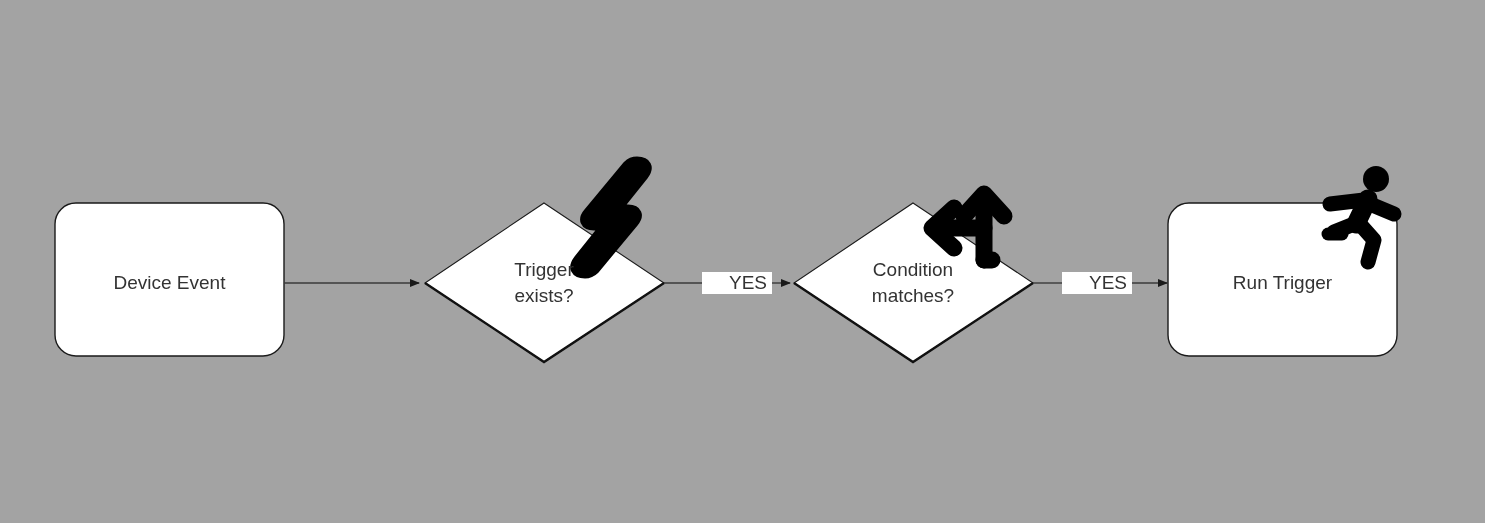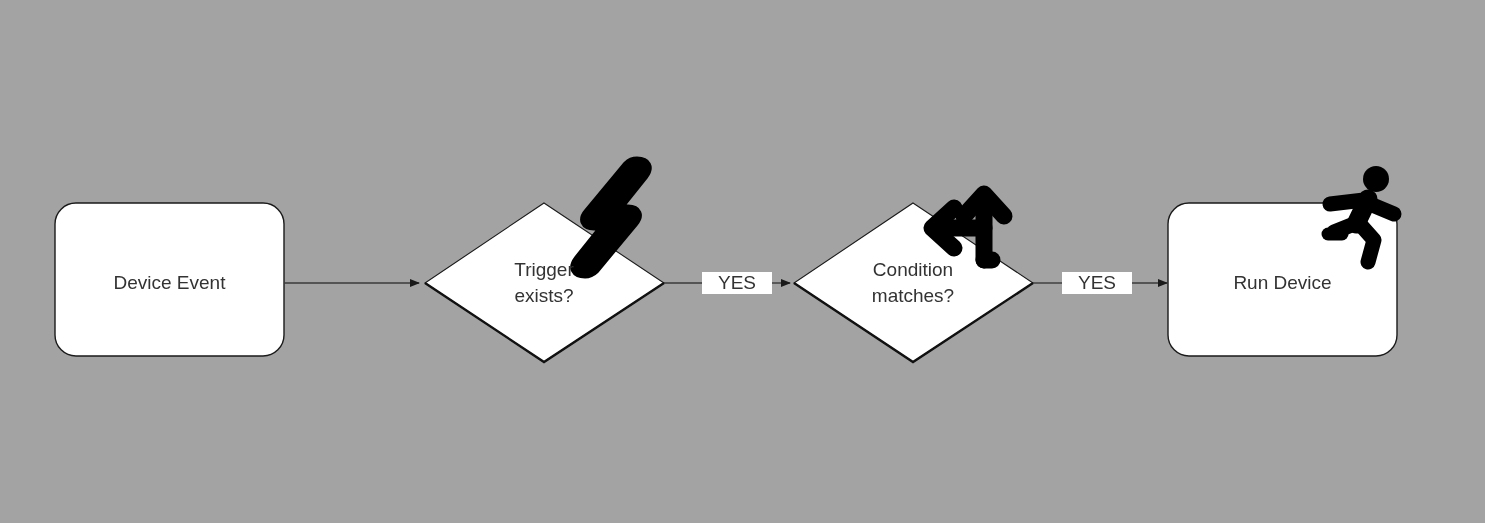--- a/index.html
+++ b/index.html
@@ -33,21 +33,21 @@
     color: #333333;
     font-size: 19px;
     line-height: 26px;
     font-family: "Liberation Sans", "DejaVu Sans", sans-serif;
     white-space: pre-line;
     pointer-events: none;
     user-select: none;
   }
   .edge-label {
     position: absolute;
-    text-align: center;
+    text-align: right;
     color: #333333;
     font-size: 19px;
     line-height: 22px;
     font-family: "Liberation Sans", "DejaVu Sans", sans-serif;
     background: #ffffff;
     padding: 0 5px;
     user-select: none;
   }
 </style>
 </head>
@@ -127,19 +127,19 @@
   </svg>
 
   <div class="node-label" style="left:55px; top:270px; width:229px;">Device Event</div>
 
   <div class="node-label" style="left:813px; top:257px; width:200px;">Condition
 matches?</div>
 
   <div class="node-label" style="left:444px; top:257px; width:200px;">Trigger
 exists?</div>
 
-  <div class="node-label" style="left:1168px; top:270px; width:229px;">Run Device</div>
+  <div class="node-label" style="left:1168px; top:270px; width:229px;">Run Trigger</div>
 
   <div class="edge-label" style="left:702px; top:272px; width:60px;">YES</div>
 
   <div class="edge-label" style="left:1062px; top:272px; width:60px;">YES</div>
 
 </div>
 
 </body></html>

